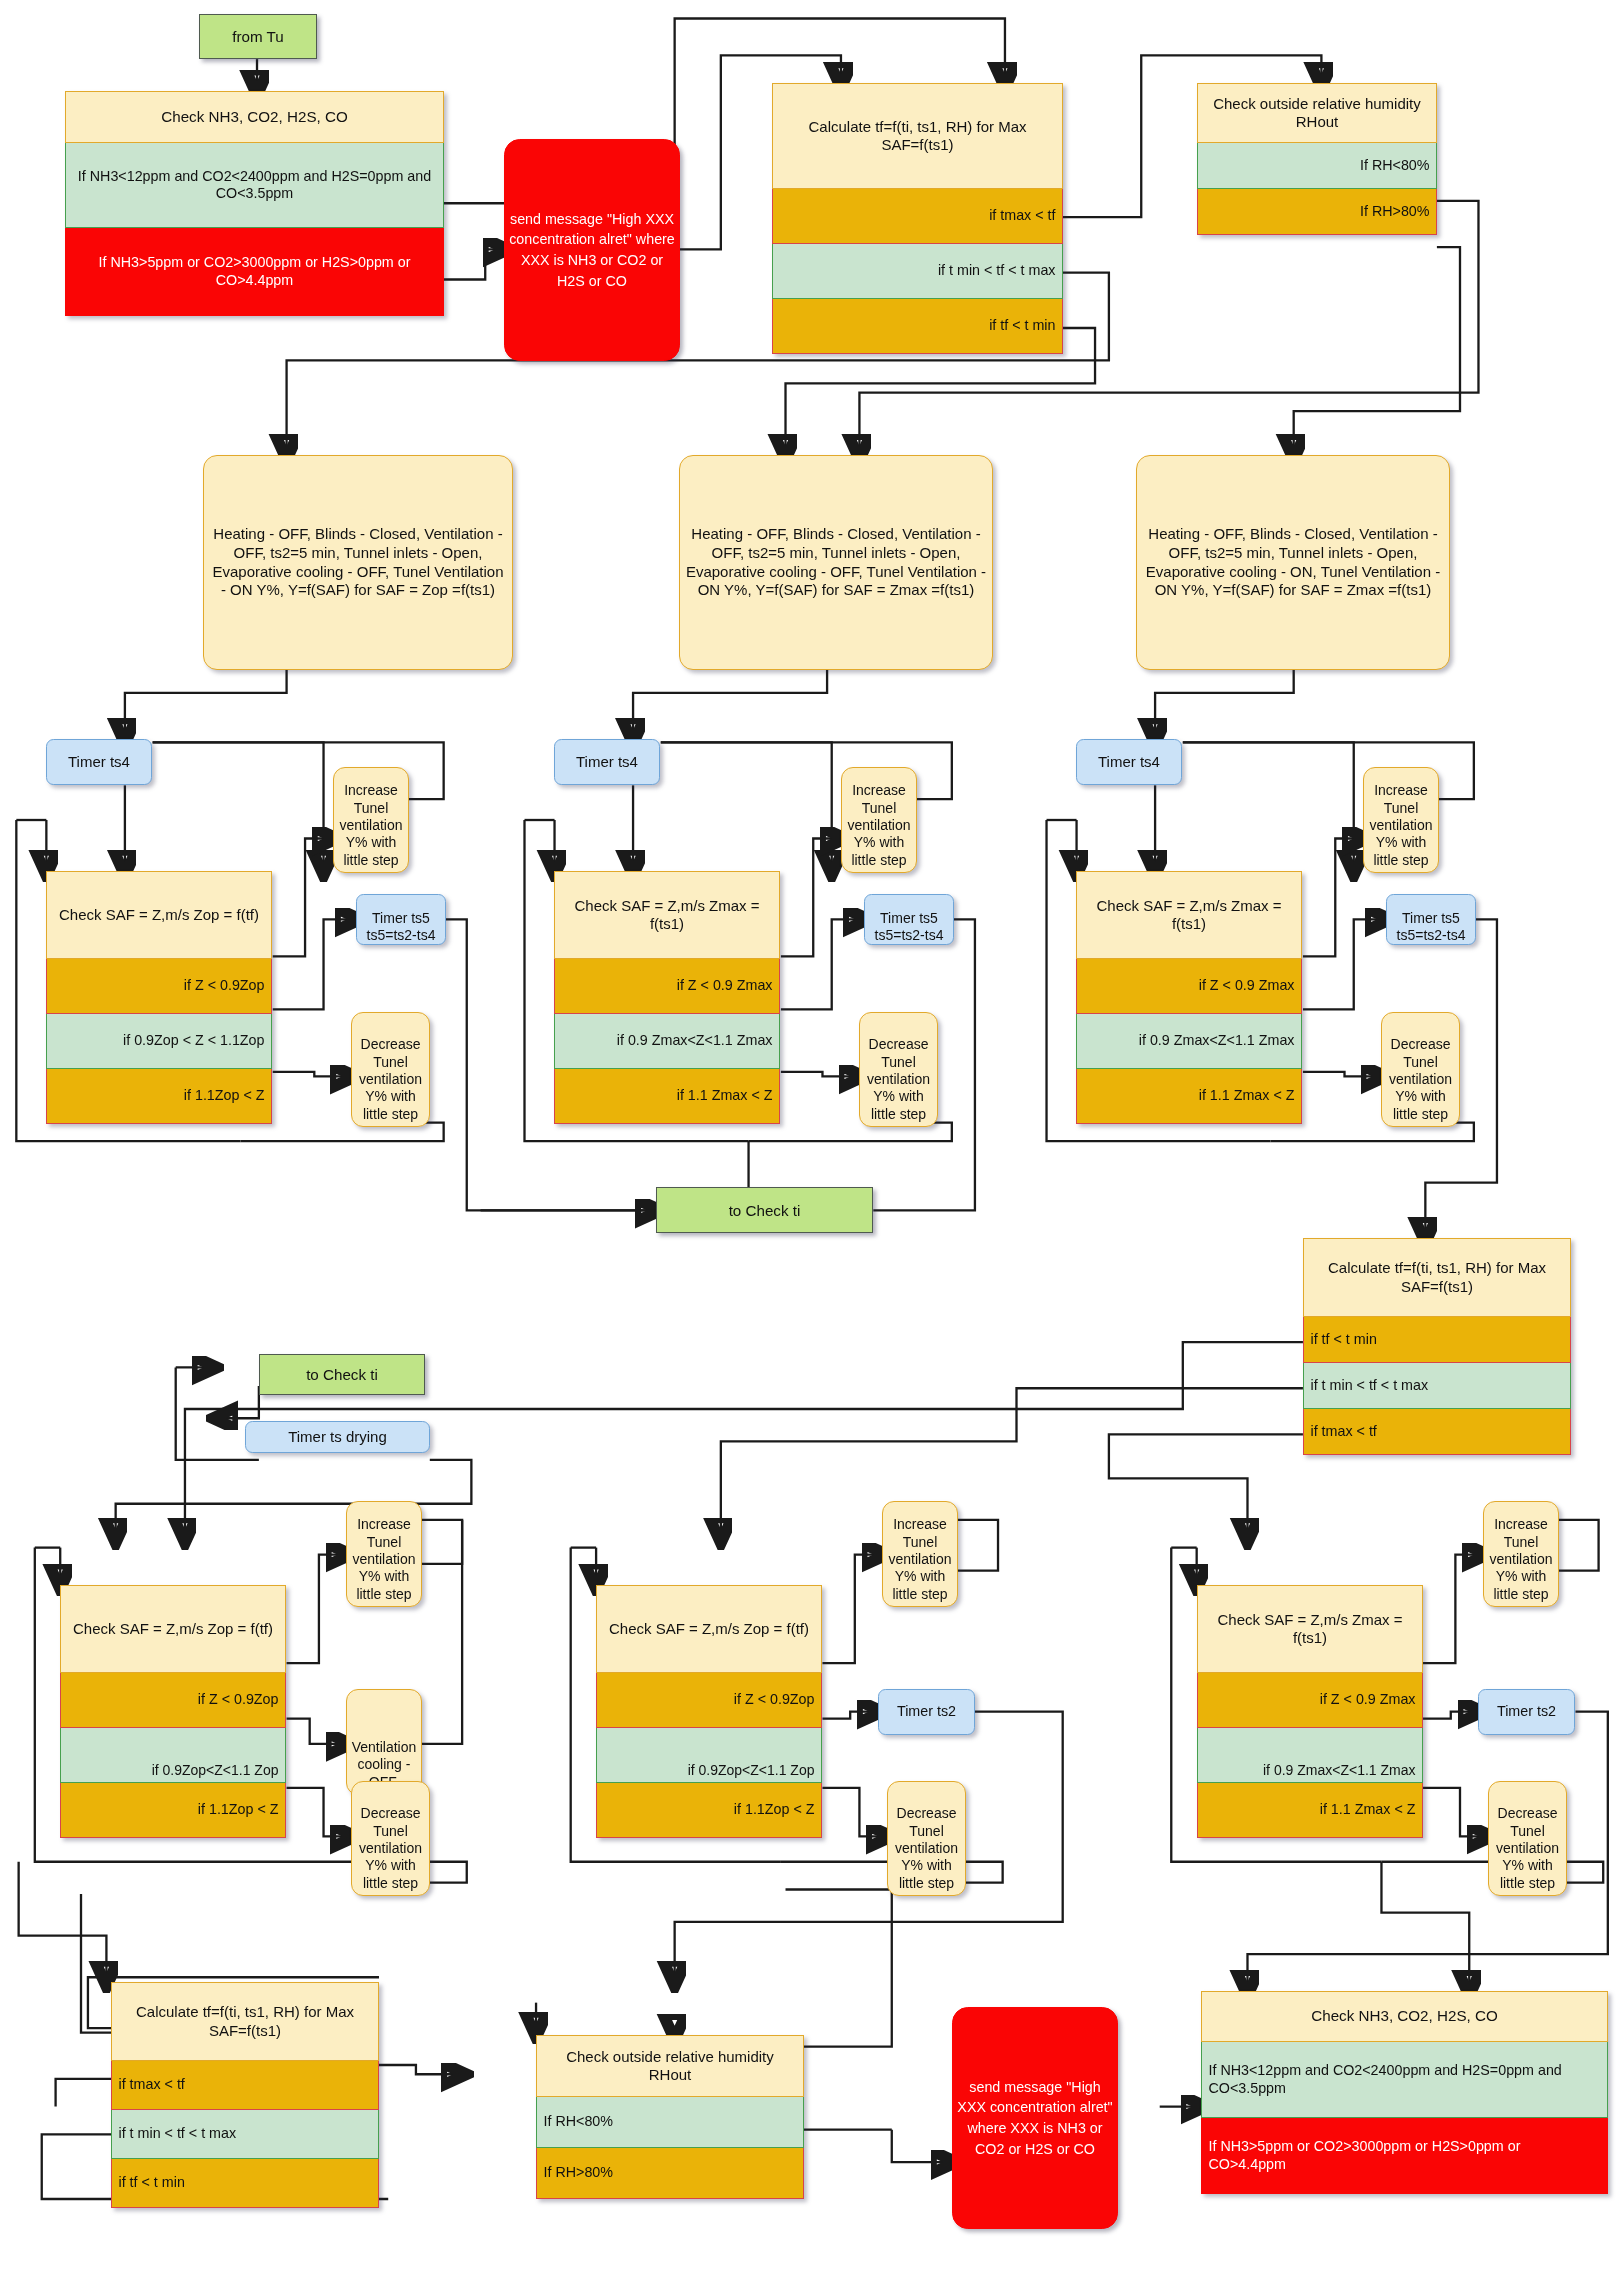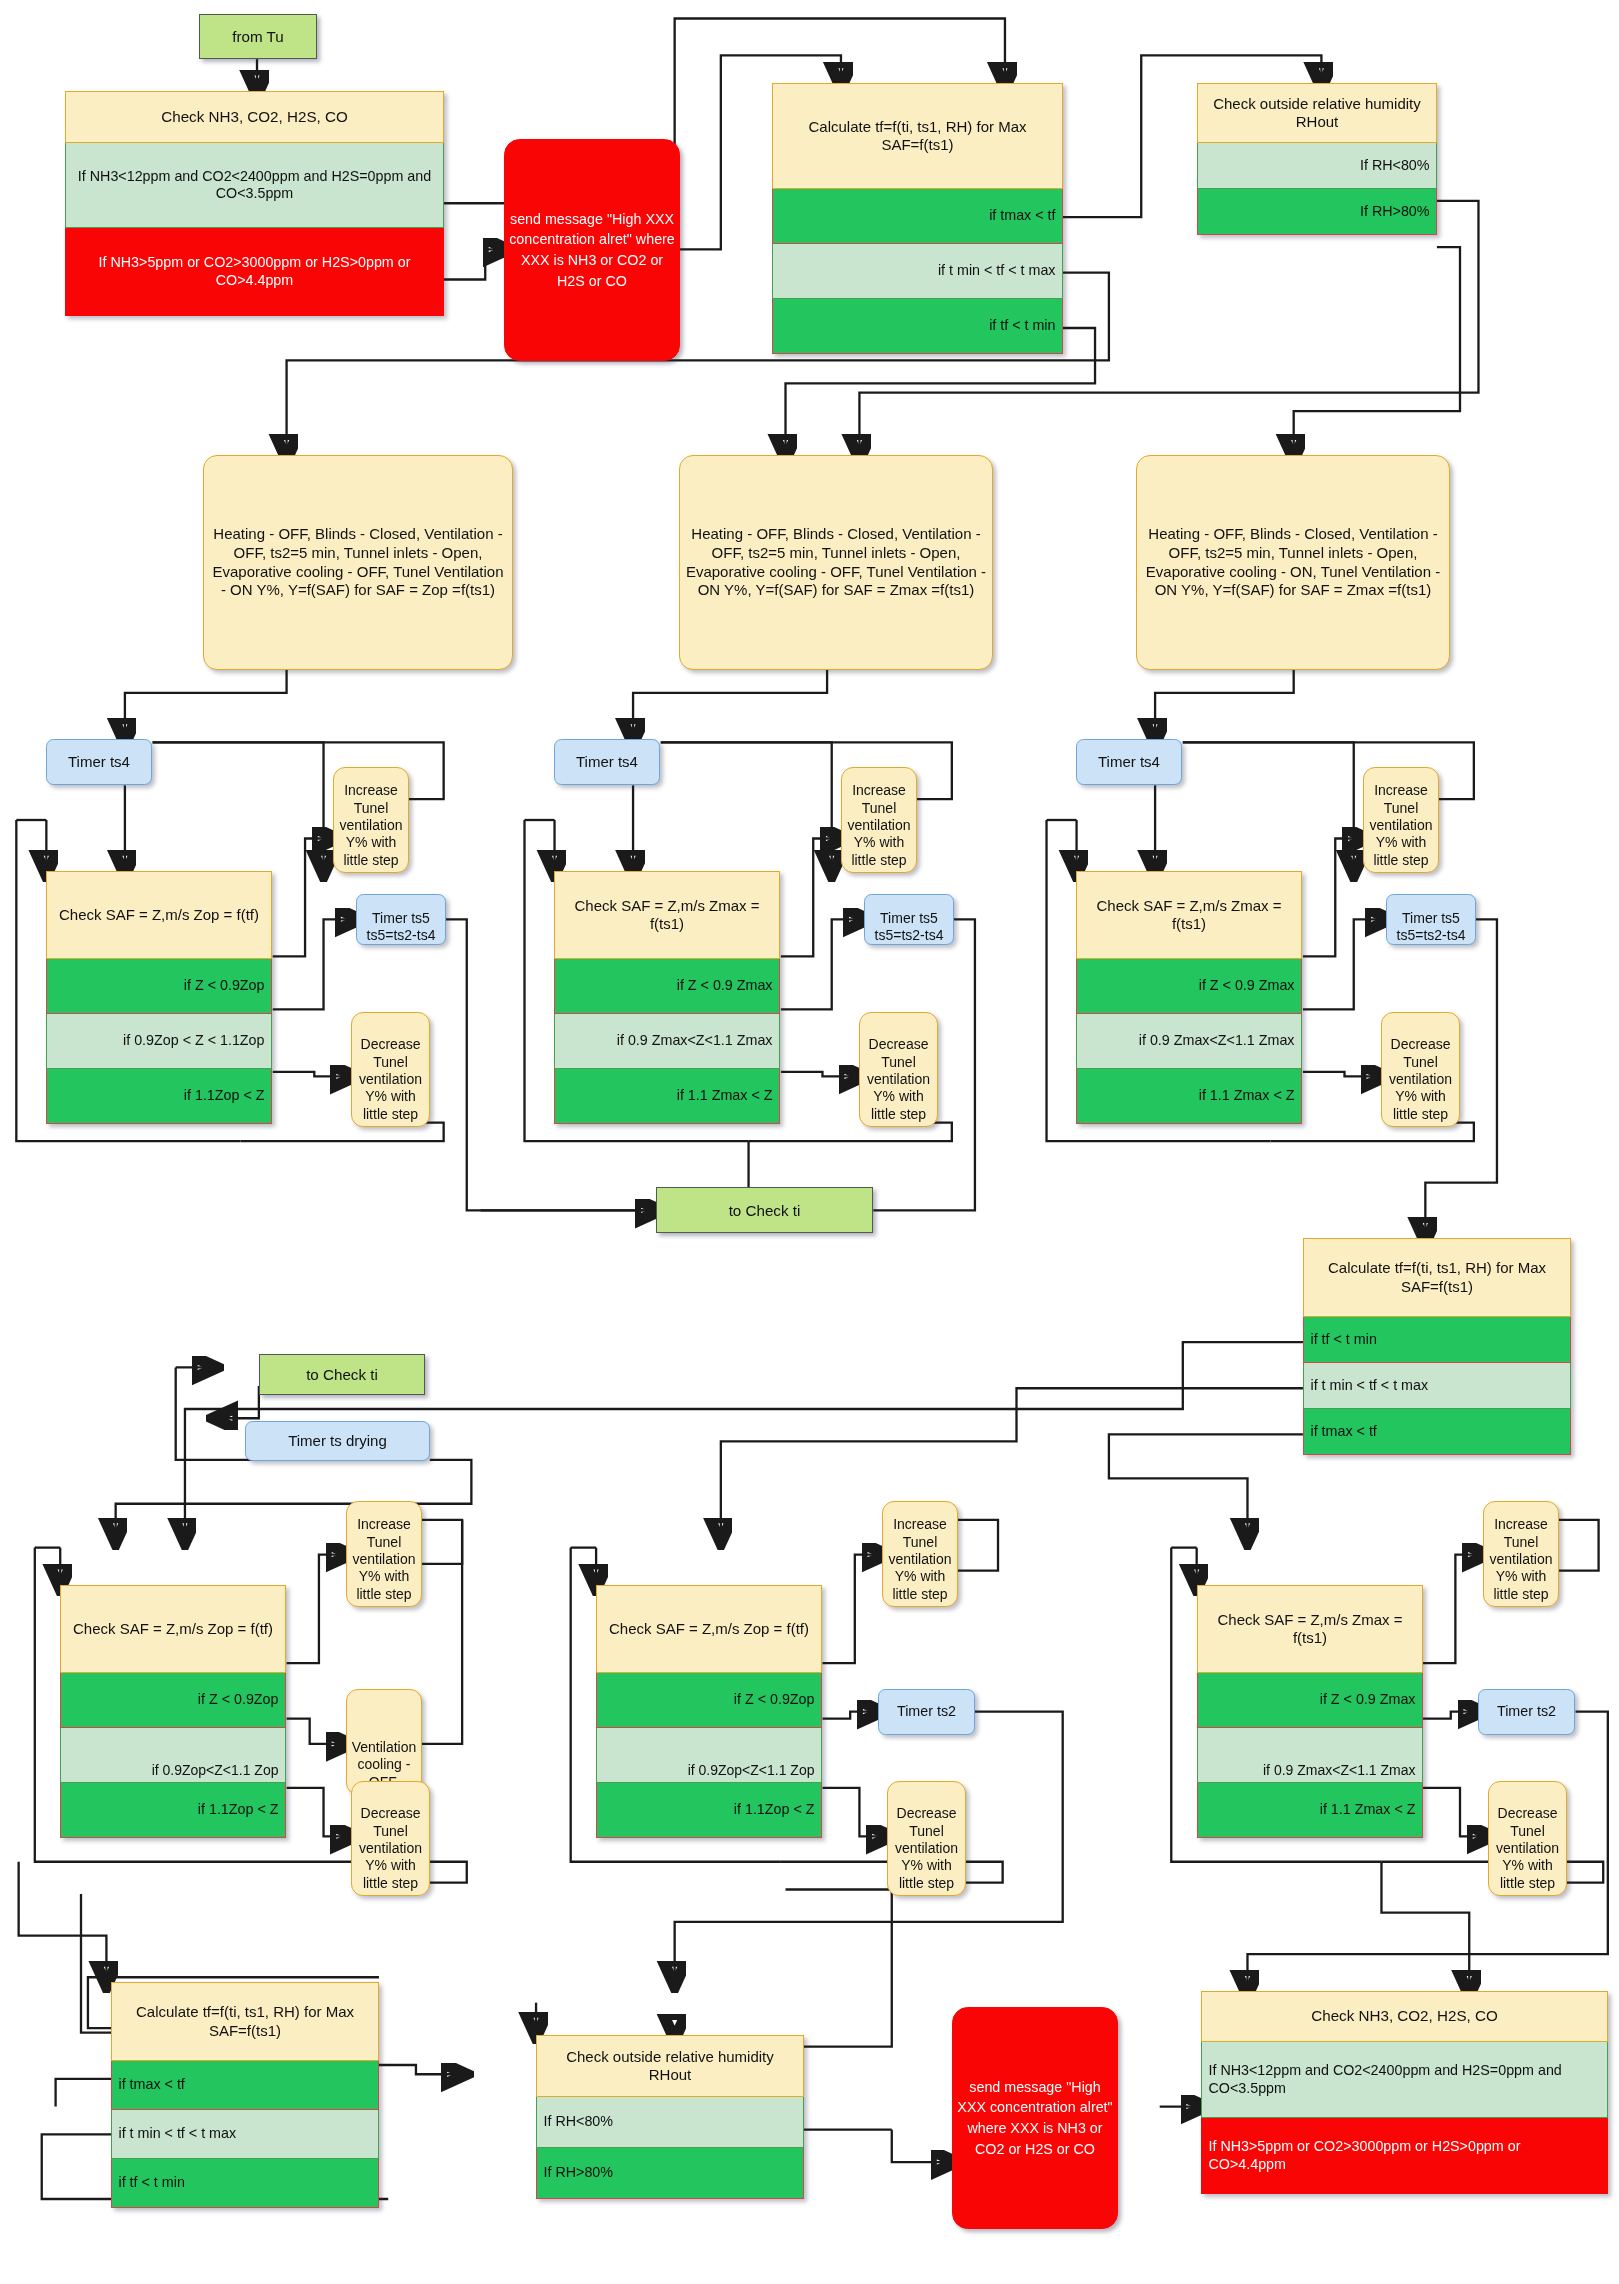--- a/index.html
+++ b/index.html
@@ -9,21 +9,21 @@
   .node{position:absolute;box-sizing:border-box;}
 
   
   .band{box-sizing:border-box;display:flex;align-items:center;justify-content:center;
         text-align:center;line-height:1.22;padding:2.8px 6.5px;}
   .band.right{justify-content:flex-end;text-align:right;}
   .band.left{justify-content:flex-start;text-align:left;}
 
   .head{background:#fceec3;border:0.9px solid #e2a92b;color:#111;}
   .ok{background:#c9e4cf;border:0.9px solid #46a04e;color:#111;}
-  .bad{background:#22c55e;border:0.9px solid #d8444a;color:#111;}
+  .bad{background:#eab308;border:0.9px solid #d8444a;color:#111;}
   .alarm{background:#fa0505;border:0.9px solid #fa0505;color:#fff;}
 
   .stack{filter:drop-shadow(3.2px 3.7px 2.3px rgba(40,40,70,.30));}
   .stack .band + .band{border-top:none;}
 
   
   .term{background:#bfe487;border:1.4px solid #4f5a50;color:#111;
         display:flex;align-items:center;justify-content:center;text-align:center;
         filter:drop-shadow(3.2px 3.7px 2.3px rgba(40,40,70,.35));}
 
@@ -278,21 +278,21 @@
   <div class="node stack" style="left:1303px;top:1238px;width:268px;">
     <div class="band head fs-32" style="height:79px;">Calculate tf=f(ti, ts1, RH) for Max SAF=f(ts1)</div>
     <div class="band bad left fs-31" style="height:46px;">if  tf &lt; t min</div>
     <div class="band ok left fs-31" style="height:46px;">if  t min &lt; tf &lt; t max</div>
     <div class="band bad left fs-31" style="height:46px;">if  tmax &lt; tf</div>
   </div>
 
   <div class="node term fs-33" style="left:259px;top:1354px;width:166px;height:41px;">
     <span>to Check ti</span>
   </div>
-  <div class="node timer fs-32" style="left:245px;top:1421px;width:185px;height:40px;">
+  <div class="node timer fs-32" style="left:245px;top:1421px;width:185px;height:32px;">
     <span>Timer ts drying</span>
   </div>
 
   <div class="node stack" style="left:60px;top:1585px;width:226px;">
     <div class="band head fs-32" style="height:88px;">Check SAF = Z,m/s Zop = f(tf)</div>
     <div class="band bad right fs-31" style="height:55px;">if Z &lt; 0.9Zop</div>
     <div class="band ok right fs-30" style="height:55px;">if 0.9Zop&lt;Z&lt;1.1 Zop</div>
     <div class="band bad right fs-31" style="height:55px;">if 1.1Zop &lt; Z</div>
   </div>
   <div class="node action fs-30" style="left:346px;top:1501px;width:76px;height:106px;">

